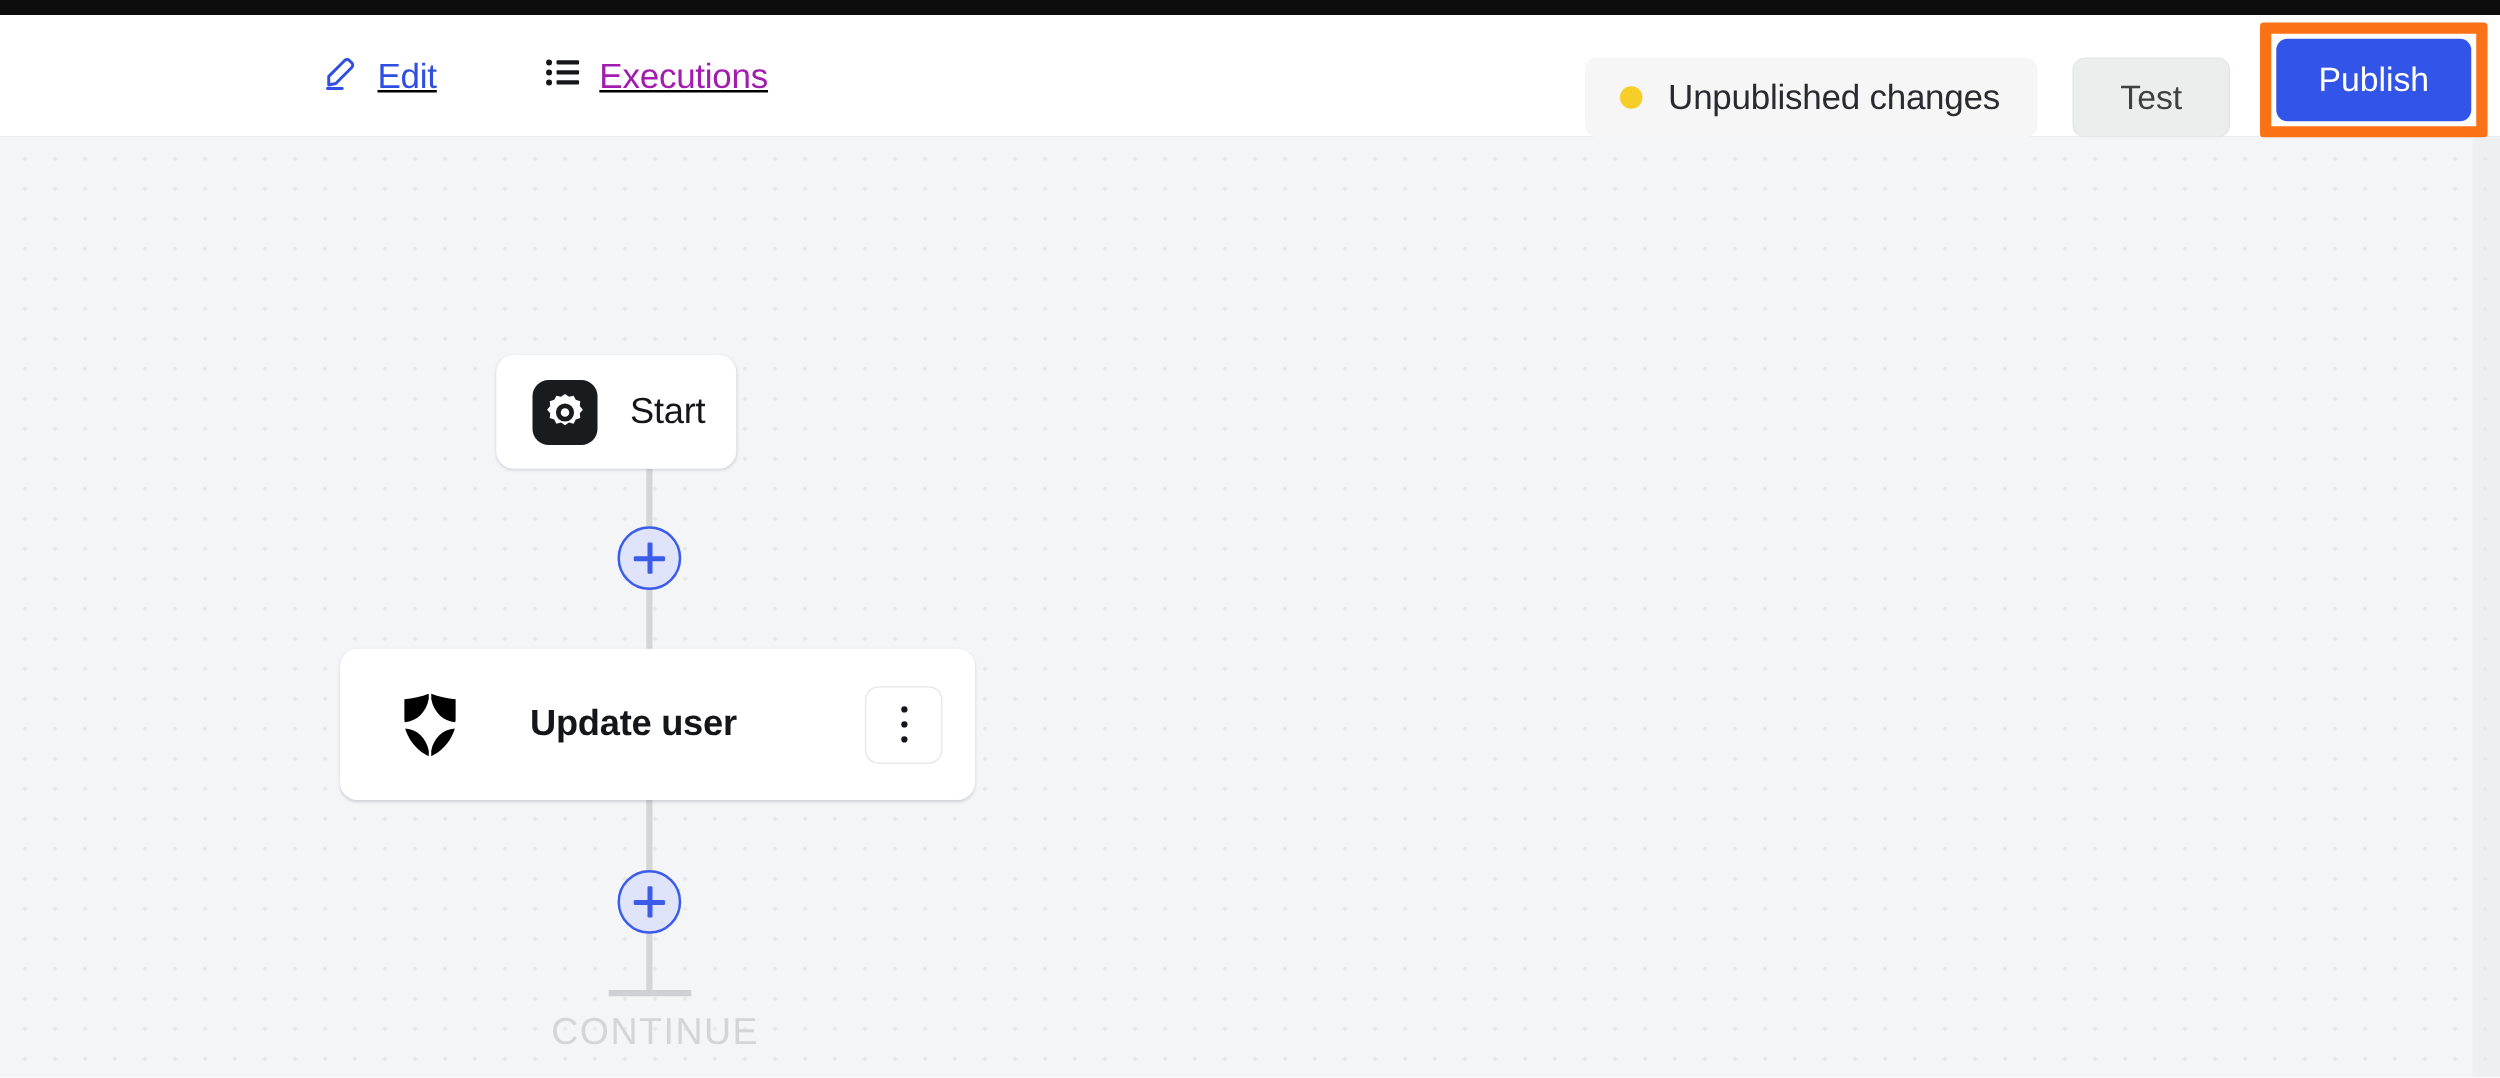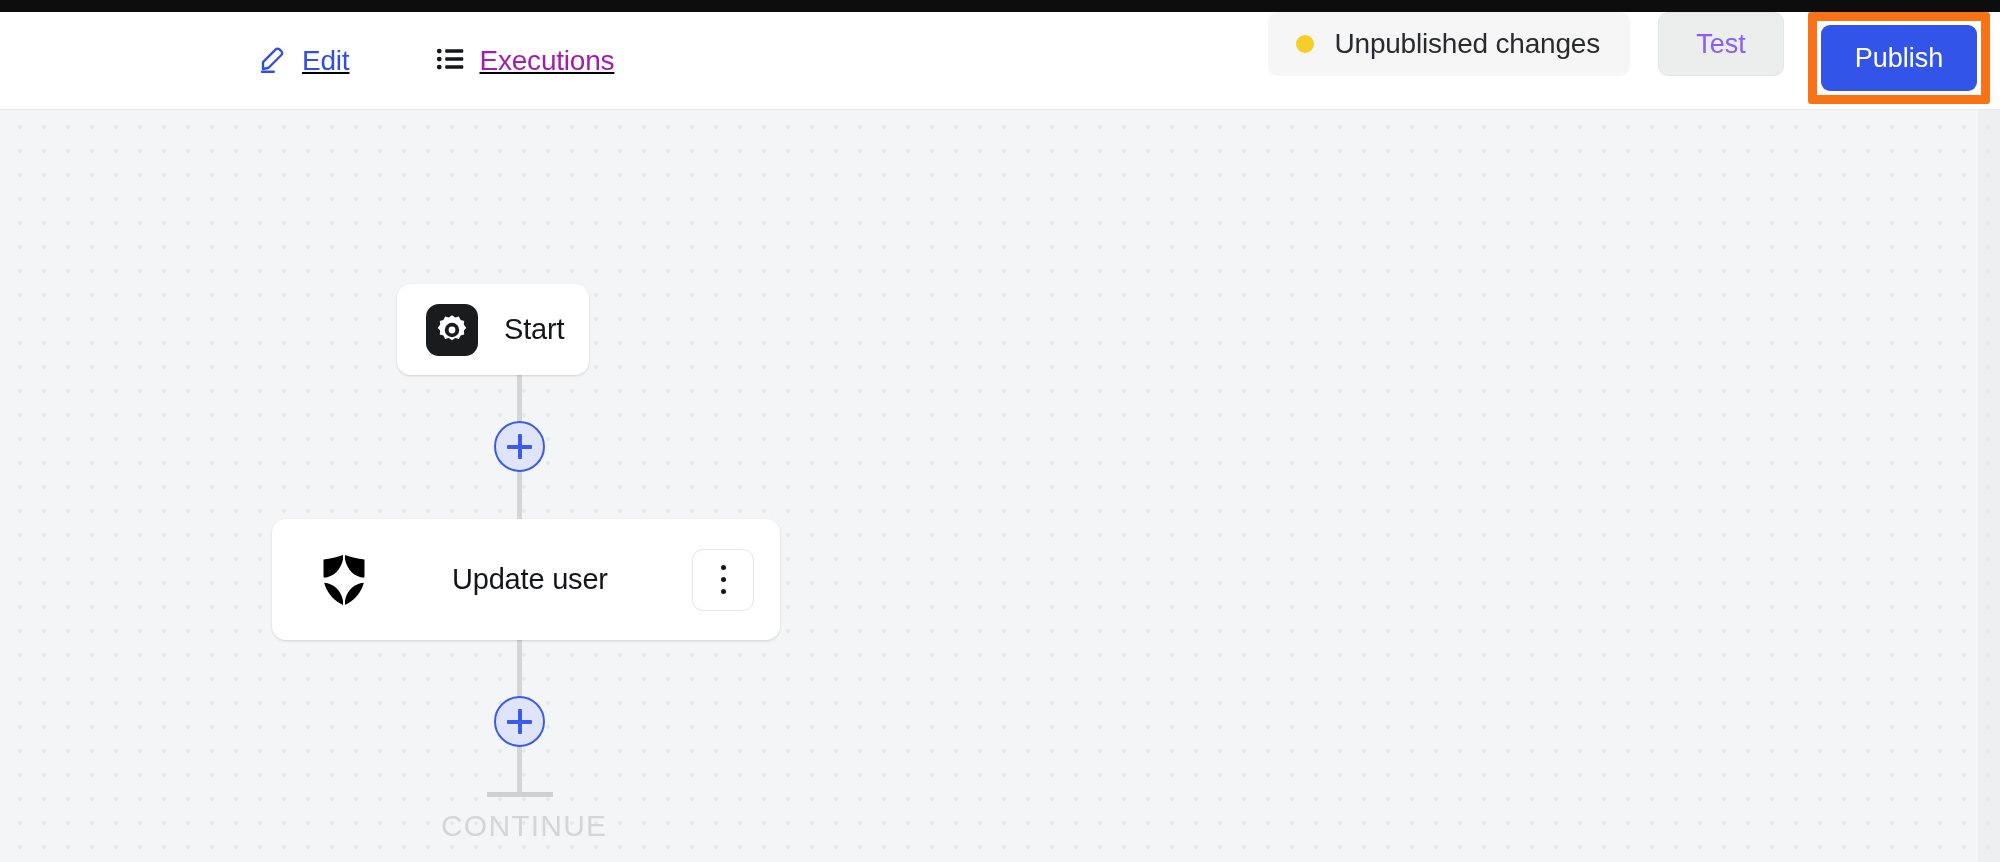--- a/index.html
+++ b/index.html
@@ -55,21 +55,21 @@
 
   .icon-edit { display: block; }
   .icon-list { display: block; }
 
   .header-right {
     position: absolute;
     right: 0;
     top: 0;
     height: 98px;
     display: flex;
-    align-items: flex-start;
+    align-items: flex-end;
     gap: 0;
   }
 
   .status-pill {
     display: flex;
     align-items: center;
     gap: 20px;
     background: #f6f6f7;
     border-radius: 10px;
     height: 64px;
@@ -90,21 +90,21 @@
     letter-spacing: -0.2px;
     white-space: nowrap;
   }
 
   .btn-test {
     height: 64px;
     min-width: 126px;
     background: #eceded;
     border: 1px solid #e3e4e5;
     border-radius: 10px;
-    color: #8b5cf6;
+    color: #404040;
     font-size: 27px;
     font-family: "Liberation Sans", sans-serif;
     display: flex;
     align-items: center;
     justify-content: center;
     box-sizing: border-box;
     cursor: default;
     margin-right: 24px;
   }
 
@@ -227,21 +227,21 @@
     padding-right: 26px;
     gap: 0;
   }
   .shield-wrap {
     width: 48px;
     height: 54px;
     flex: none;
     display: flex;
     align-items: center;
   }
-  .node-update .node-title { margin-left: 84px; }
+  .node-update .node-title { margin-left: 56px; font-weight: bold; }
   .kebab {
     margin-left: auto;
     width: 62px;
     height: 62px;
     border: 1px solid #e4e5e7;
     border-radius: 11px;
     background: #ffffff;
     display: flex;
     flex-direction: column;
     align-items: center;

